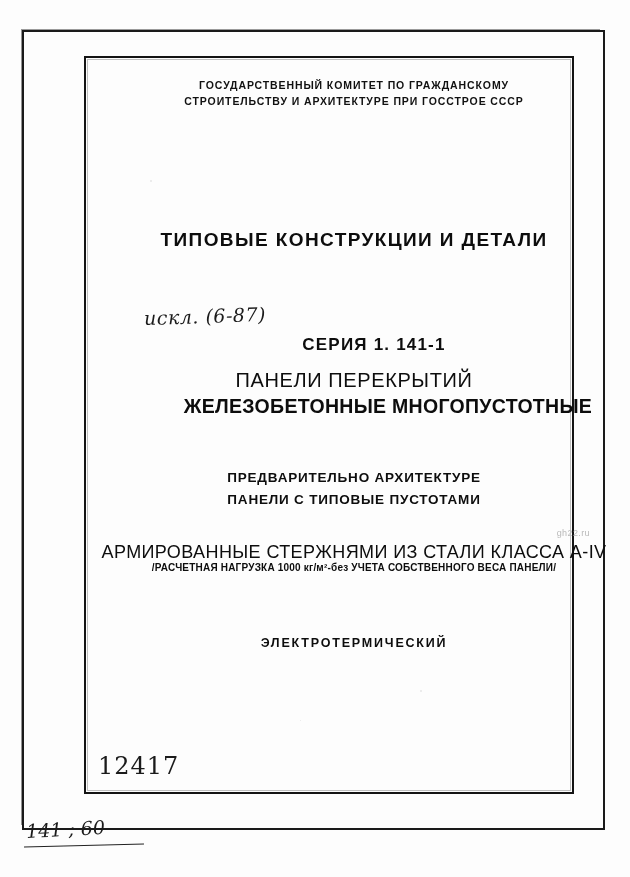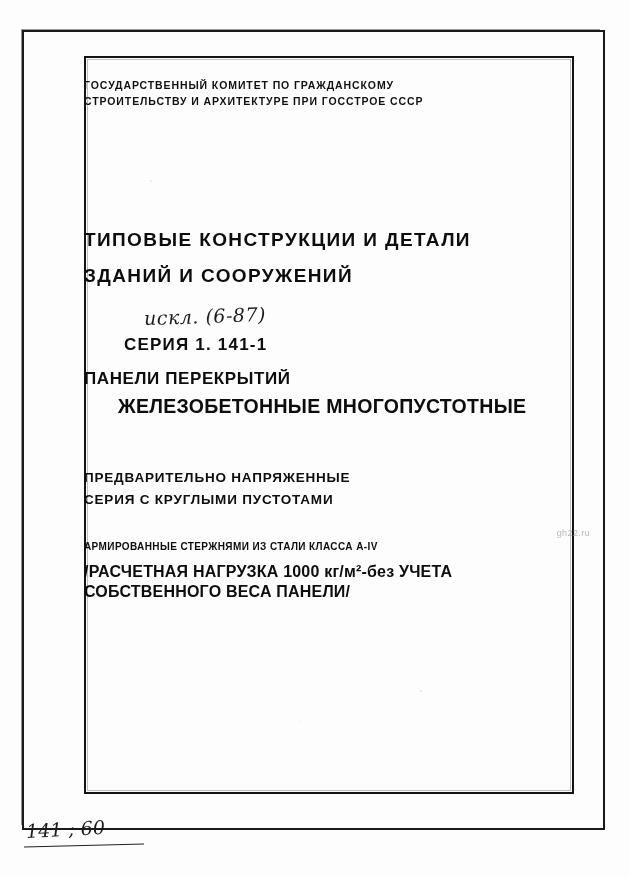--- a/index.html
+++ b/index.html
@@ -65,23 +65,23 @@
     top: 1px;
     right: 1px;
     bottom: 1px;
     border: 1px solid #4a4a4a;
     opacity: .35;
   }
 
   
   .doc-text {
     position: absolute;
-    left: 84px;
+    left: 100px;
     width: 508px;
-    text-align: left;
+    text-align: center;
     line-height: 1.25;
   }
 
   .org-line {
     font-size: 10.5px;
     font-weight: bold;
     letter-spacing: .9px;
     color: #111;
   }
   .org-1 { top: 79px; }
@@ -104,44 +104,44 @@
     top: 334px;
     font-size: 17px;
     font-weight: bold;
     letter-spacing: 1.2px;
     padding-left: 40px;
     box-sizing: border-box;
   }
 
   .subject-1 {
     top: 368px;
-    font-size: 17px;
-    font-weight: bold;
+    font-size: 20px;
+    font-weight: normal;
     letter-spacing: .6px;
   }
   .subject-2 {
     top: 394px;
     font-size: 19.5px;
     font-weight: bold;
     letter-spacing: .3px;
     padding-left: 34px;
   }
 
   .issue {
     top: 438px;
     font-size: 16px;
     font-weight: bold;
     letter-spacing: 1.6px;
   }
 
   .d1 { top: 470px; font-size: 13.5px; font-weight: bold; letter-spacing: .8px; }
   .d2 { top: 492px; font-size: 13.5px; font-weight: bold; letter-spacing: .8px; }
   .d3 { top: 517px; font-size: 14px;  font-weight: bold; letter-spacing: .4px; }
-  .d4 { top: 541px; font-size: 10px;  font-weight: bold; letter-spacing: .4px; }
-  .d5 { top: 562px; font-size: 16px; font-weight: bold; letter-spacing: .2px; }
+  .d4 { top: 541px; font-size: 18px;  font-weight: normal; letter-spacing: .4px; }
+  .d5 { top: 562px; font-size: 10px; font-weight: bold; letter-spacing: .2px; }
 
   .m1 { top: 614px; font-size: 12.5px; font-weight: bold; letter-spacing: 1.8px; }
   .m2 { top: 636px; font-size: 12.5px; font-weight: bold; letter-spacing: 1.8px; }
 
   
   .handwriting {
     position: absolute;
     font-family: "DejaVu Serif", serif;
     font-style: italic;
     color: #1b1b1b;
@@ -202,35 +202,36 @@
 
 <div class="scan-page">
 
   <div class="outer-frame"></div>
   <div class="inner-frame"></div>
 
   <div class="doc-text org-line org-1">ГОСУДАРСТВЕННЫЙ КОМИТЕТ ПО ГРАЖДАНСКОМУ</div>
   <div class="doc-text org-line org-2">СТРОИТЕЛЬСТВУ И АРХИТЕКТУРЕ ПРИ ГОССТРОЕ  СССР</div>
 
   <div class="doc-text title-1">ТИПОВЫЕ КОНСТРУКЦИИ  И  ДЕТАЛИ</div>
-  <div class="doc-text title-2">ЗДАНИЙ  И СООРУЖЕНИЙ</div>
 
   <div class="doc-text series">СЕРИЯ  1. 141-1</div>
 
   <div class="doc-text subject-1">ПАНЕЛИ ПЕРЕКРЫТИЙ</div>
   <div class="doc-text subject-2">ЖЕЛЕЗОБЕТОННЫЕ МНОГОПУСТОТНЫЕ</div>
 
 
-  <div class="doc-text d1">ПРЕДВАРИТЕЛЬНО НАПРЯЖЕННЫЕ</div>
-  <div class="doc-text d2">СЕРИЯ С КРУГЛЫМИ ПУСТОТАМИ</div>
+  <div class="doc-text d1">ПРЕДВАРИТЕЛЬНО АРХИТЕКТУРЕ</div>
+  <div class="doc-text d2">ПАНЕЛИ С ТИПОВЫЕ ПУСТОТАМИ</div>
   <div class="doc-text d4">АРМИРОВАННЫЕ СТЕРЖНЯМИ ИЗ  СТАЛИ КЛАССА А-IV</div>
   <div class="doc-text d5">/РАСЧЕТНАЯ НАГРУЗКА 1000 кг/м²-без УЧЕТА СОБСТВЕННОГО ВЕСА ПАНЕЛИ/</div>
 
+  <div class="doc-text m2">ЭЛЕКТРОТЕРМИЧЕСКИЙ</div>
 
   <div class="handwriting hand-excl">искл. (6-87)</div>
+  <div class="handwriting hand-number">12417</div>
   <div class="handwriting hand-bottom">141 ; 60</div>
   <div class="hand-bottom-rule"></div>
 
   <div class="watermark">gh22.ru</div>
 
   <div class="speckle" style="left:150px; top:180px; width:2px; height:2px;"></div>
   <div class="speckle" style="left:420px; top:690px; width:2px; height:2px;"></div>
   <div class="speckle" style="left:300px; top:720px; width:1px; height:1px;"></div>
 </div>
 

